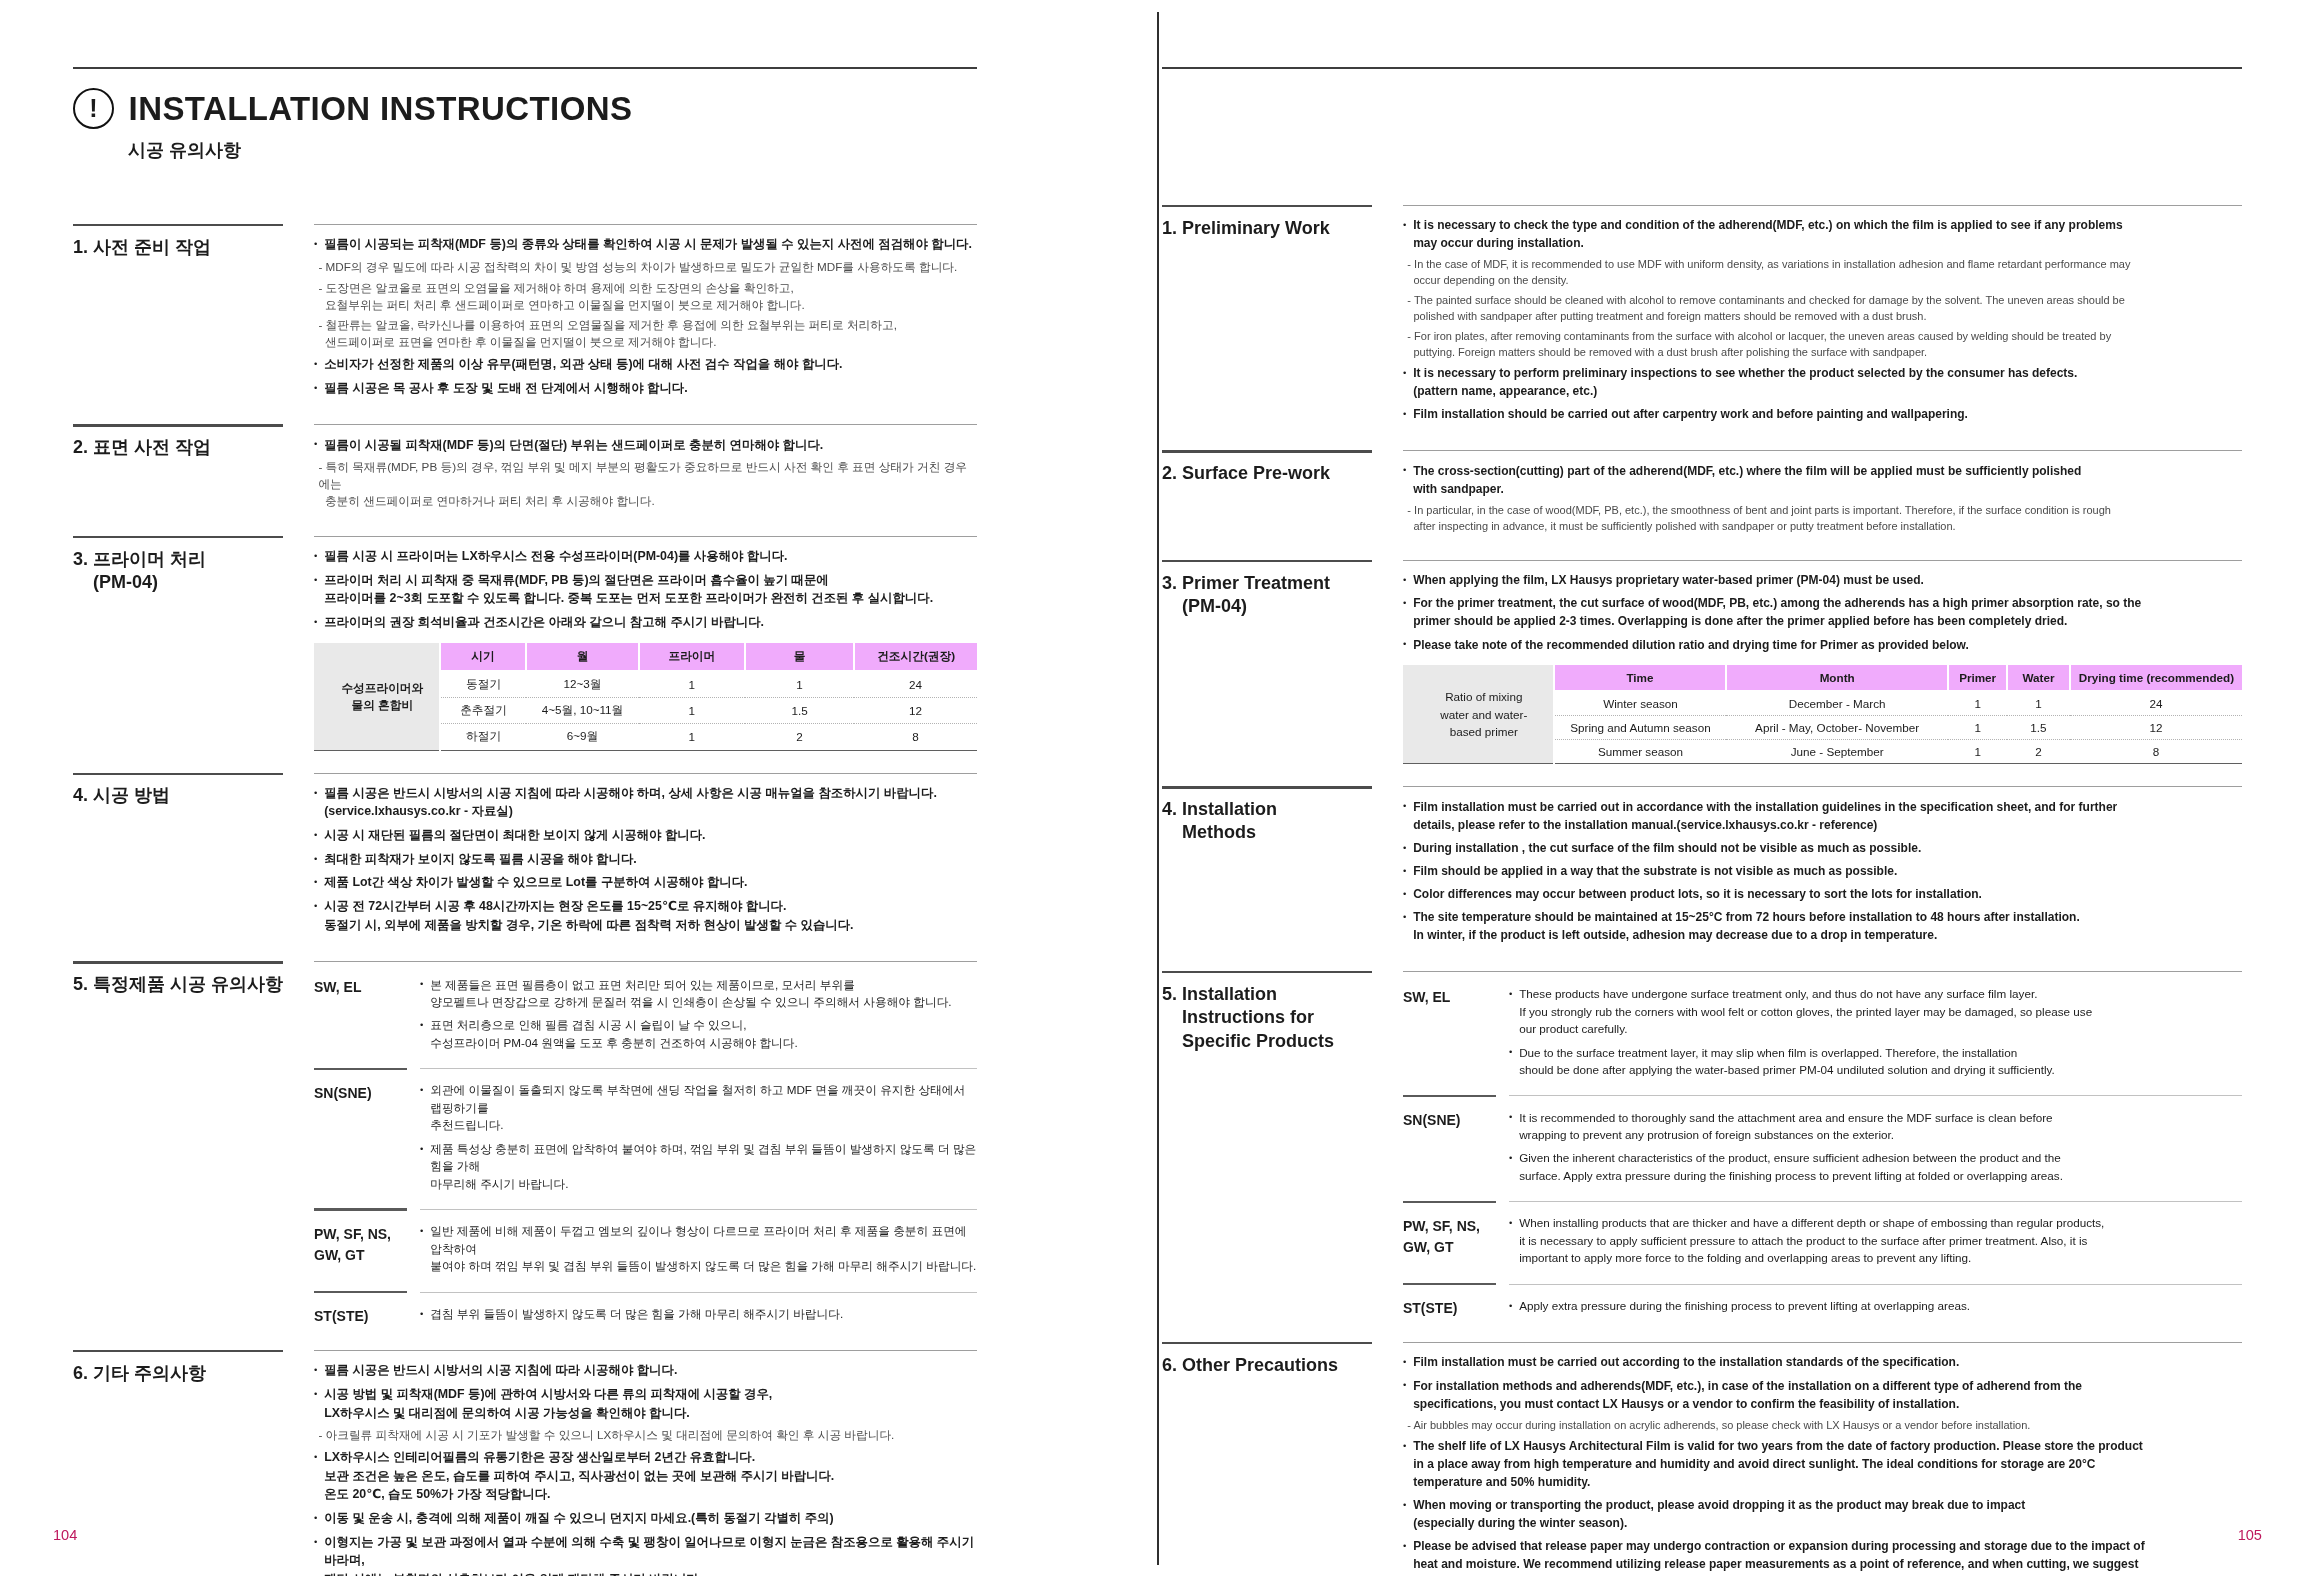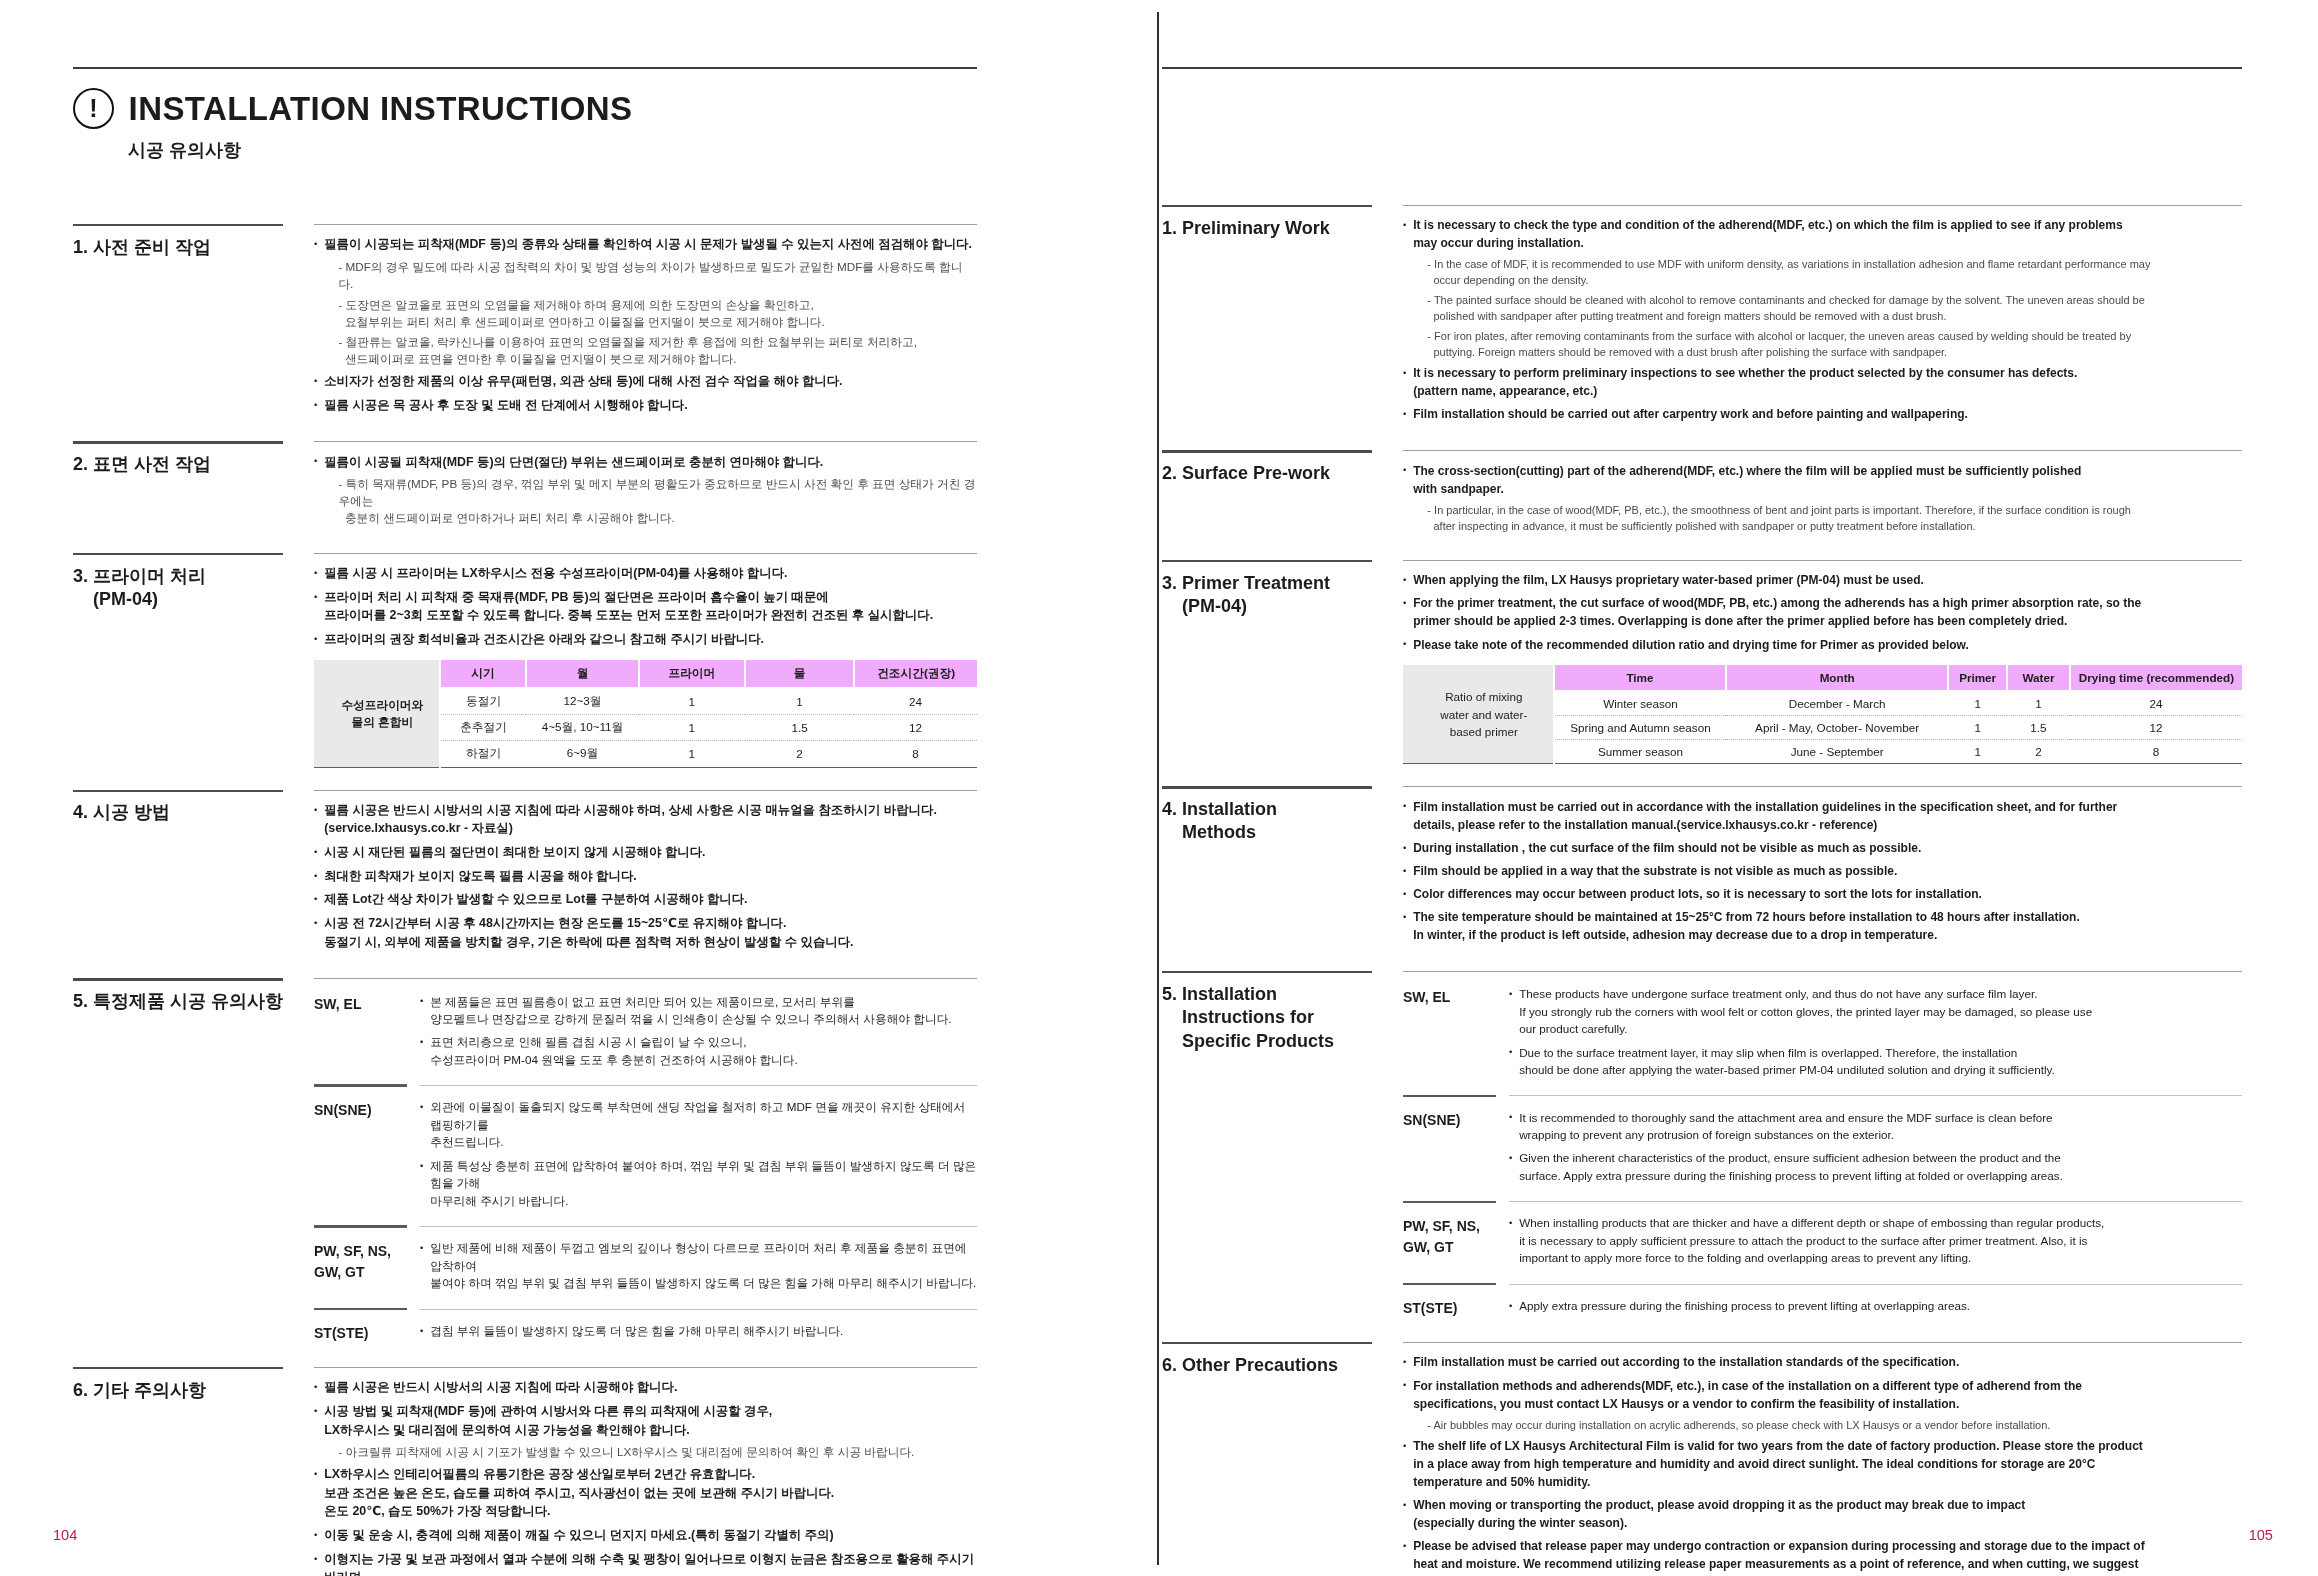--- a/index.html
+++ b/index.html
@@ -22,21 +22,21 @@
   .section{display:grid;grid-template-columns:241px 1fr;margin-top:22px;}
   .sections > .section:first-child{margin-top:0;}
   .sec-head{position:relative;padding-top:11.7px;font-size:18px;font-weight:700;line-height:1.3;
     white-space:pre-wrap;}
   .sec-head::before{content:"";position:absolute;top:0;left:0;width:210px;height:2.2px;background:#4c4c4c;}
   .sec-body{border-top:1.5px solid #9e9e9e;padding-top:10.2px;}
   .item{display:flex;margin-bottom:5.1px;}
   .item .mk{flex:0 0 10.2px;font-size:9.5px;padding-top:2.9px;}
   .item .tx{white-space:pre-wrap;line-height:1.5;}
   .item.n{padding-left:4.4px;margin-bottom:3.7px;}
-  .item.n .tx{color:#4a4a4a;line-height:1.45;margin-left:20px;}
+  .item.n .tx{color:#4a4a4a;line-height:1.45;}
   .page-l .item.b .tx{font-size:12.4px;font-weight:700;}
   .page-l .item.n .tx{font-size:11.7px;}
   .page-r .item.b .tx{font-size:12px;font-weight:700;}
   .page-r .item.n .tx{font-size:11px;}
   
   .pblock{display:grid;grid-template-columns:106px 1fr;margin-top:2.9px;}
   .plabel{font-size:14px;font-weight:700;white-space:pre-wrap;line-height:1.5;padding-top:1.5px;}
   .pbody .item{margin-bottom:5.8px;}
   .pbody .item.b .tx{font-weight:400;font-size:11.7px;}
   .pdiv{display:grid;grid-template-columns:106px 1fr;margin:10.2px 0 11.7px;}
@@ -52,21 +52,21 @@
     font-weight:700;white-space:pre-wrap;line-height:1.5;}
   .page-r table.tbl td.lbl{font-weight:400;}
   table.tbl tr.dr + tr.dr td{border-top:0.7px dotted #b3b3b3;}
   .page-l .c0{width:19%}.page-l .c1{width:13%}.page-l .c2{width:17%}
   .page-l .c3{width:16%}.page-l .c4{width:16.5%}.page-l .c5{width:18.5%}
   .page-r .c0{width:18%}.page-r .c1{width:20.5%}.page-r .c2{width:26.5%}
   .page-r .c3{width:7%}.page-r .c4{width:7.5%}.page-r .c5{width:20.5%}
   
   .pageno{position:absolute;bottom:34px;font-size:14.6px;color:#be185d;}
   .pn-l{left:53px;}
-  .pn-r{right:46px;}
+  .pn-r{right:57px;}
 </style>
 </head>
 <body>
 
 <div class="spread">
 
   <div class="page page-l">
     <div class="top-rule"></div>
     <div class="title-block">
       <div class="title-row">

